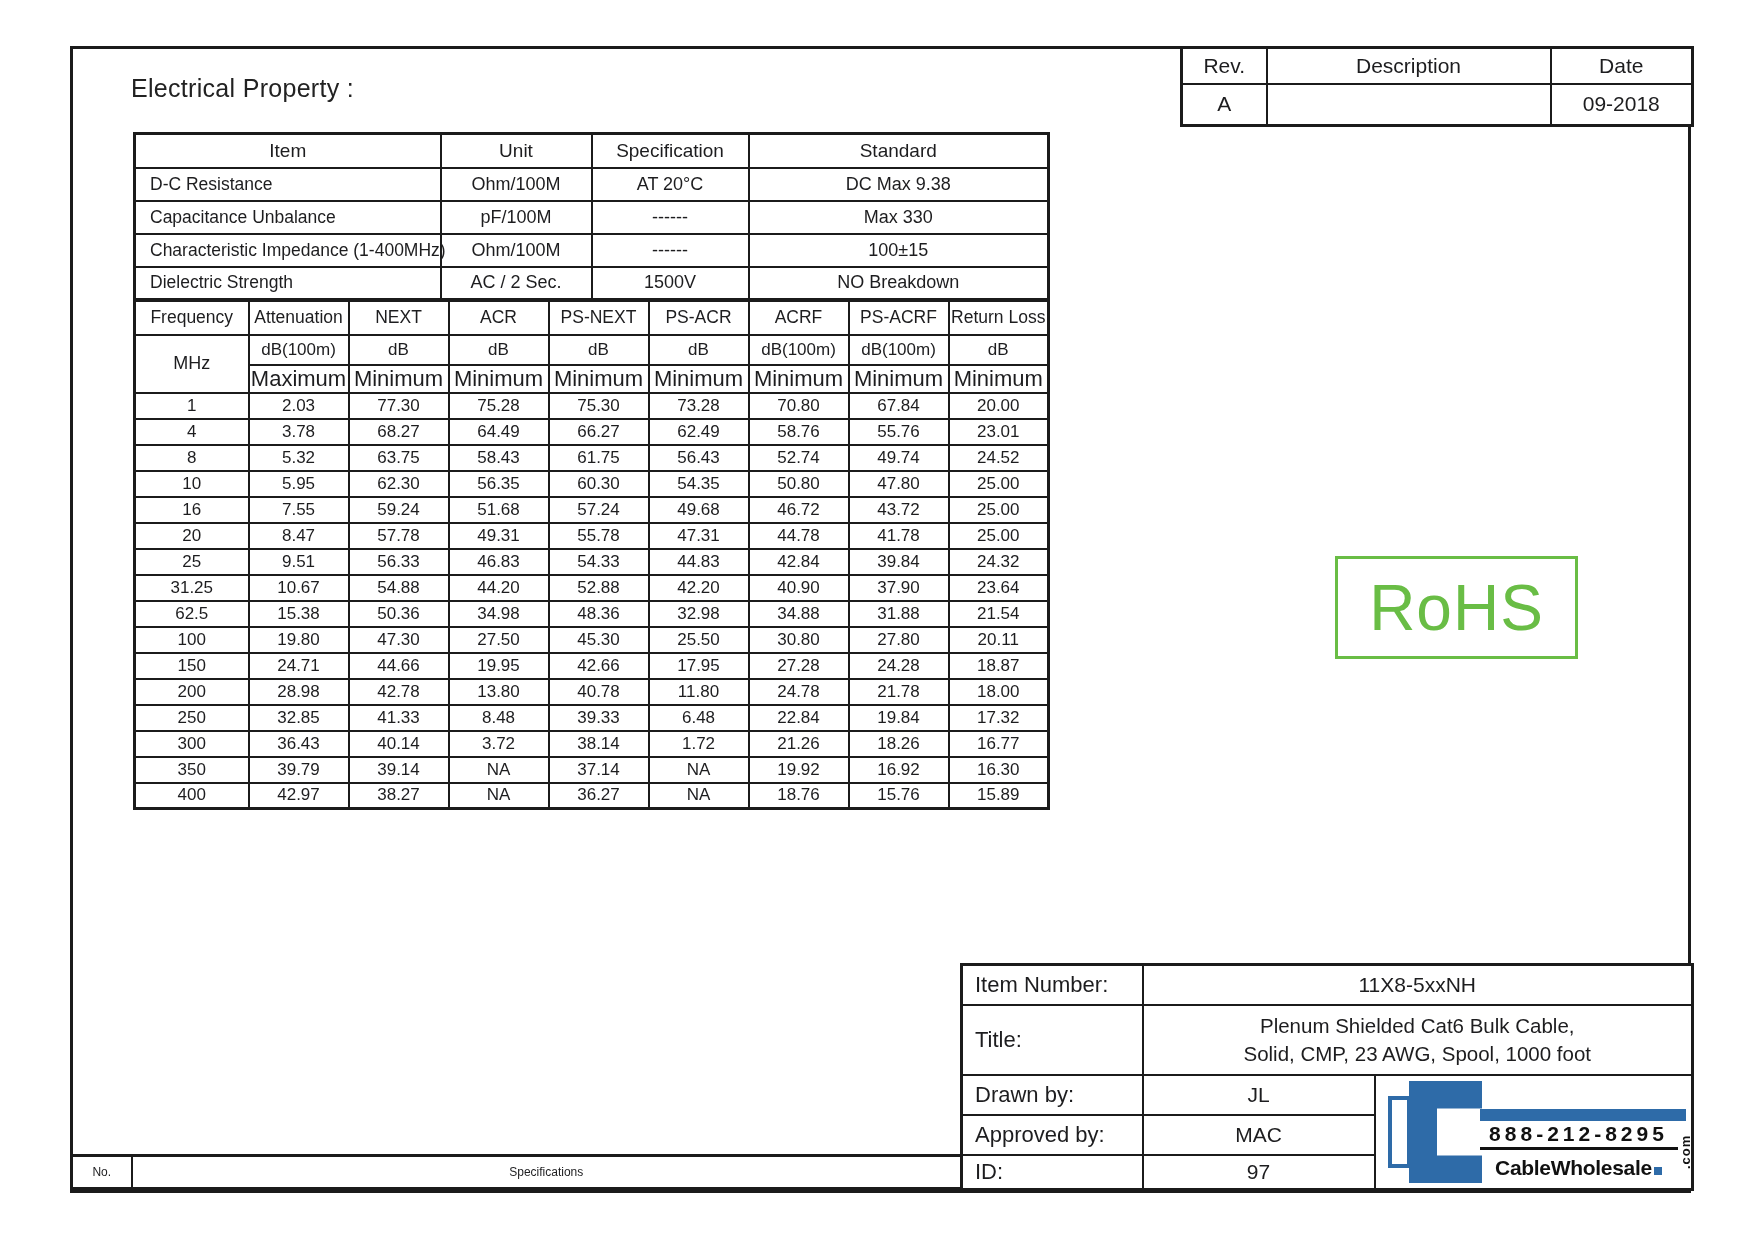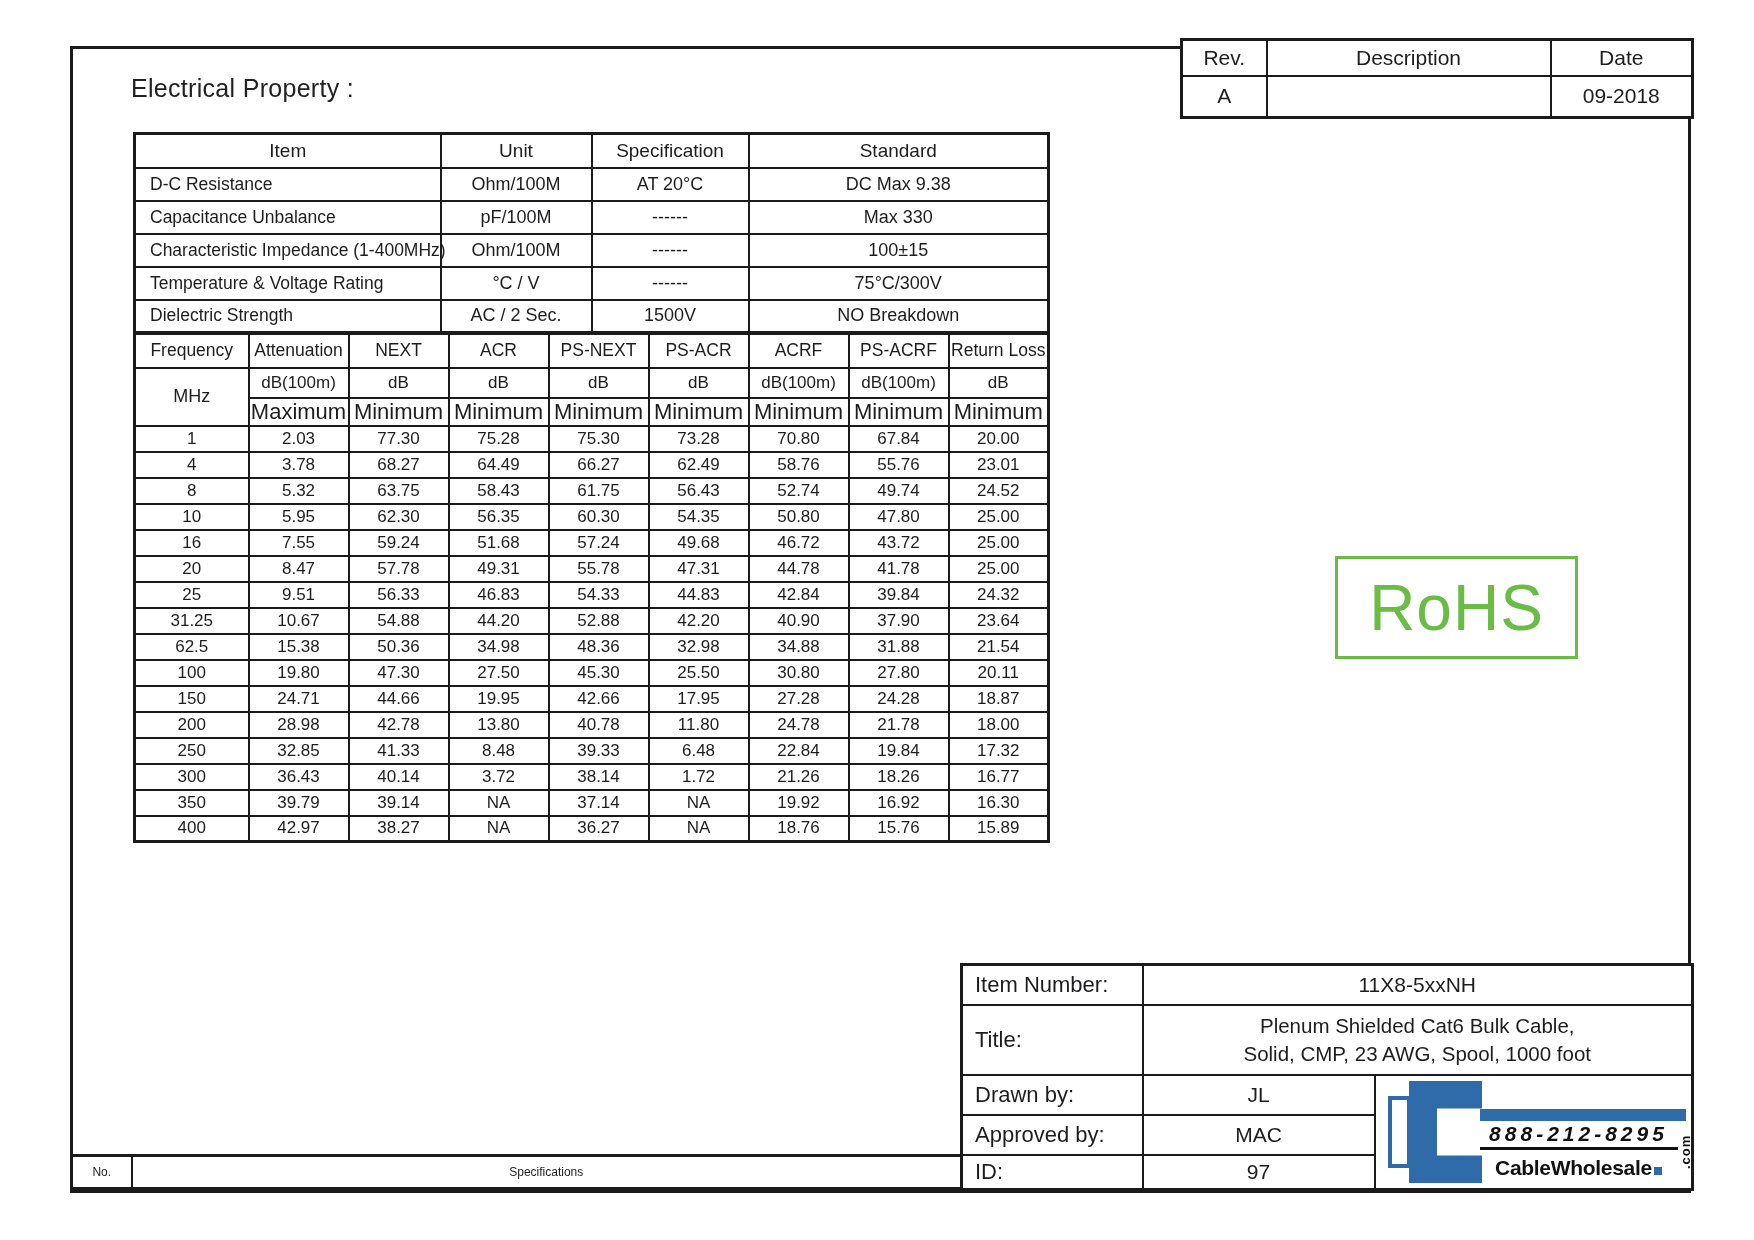--- a/index.html
+++ b/index.html
@@ -13,21 +13,21 @@
 
   #outer-border { left:70px; top:46px; width:1621px; height:1147px; border:3px solid var(--ink); }
 
   table { border-collapse:collapse; table-layout:fixed; background:#fff; }
   table.grid, table.grid th, table.grid td { border:2px solid var(--ink); }
   table.grid { border-width:3px; }
   th { font-weight:normal; }
   td, th { text-align:center; vertical-align:middle; overflow:visible; }
 
   
-  #rev-table { left:1180px; top:38px; width:511px; }
+  #rev-table { left:1180px; top:46px; width:511px; }
   #rev-table th { height:36px; font-size:21px; }
   #rev-table td { height:42px; font-size:21px; }
 
   
   #heading { left:131px; top:74px; font-size:25px; letter-spacing:.3px; color:#222; }
 
   
   #tables-stack { left:133px; top:132px; width:914px; }
   #elec-table { width:914px; }
   #elec-table th { height:34px; font-size:19px; }
@@ -65,21 +65,21 @@
   
   .logo-cell { vertical-align:middle; }
   .logo-wrap { position:relative; width:100%; height:112px; }
   .logo-bracket { position:absolute; left:12px; top:20px; width:23px; height:72px;
     border:4px solid var(--logo-blue); background:#fff; }
   .logo-c { position:absolute; left:28px; top:5px; width:80px; height:102px; }
   .logo-c path { fill:var(--logo-blue); }
   .logo-bar { position:absolute; left:104px; top:33px; width:206px; height:12px; background:var(--logo-blue); }
   .logo-phone { position:absolute; left:104px; top:45px; width:198px; height:29px; background:#fff;
     display:flex; align-items:center; justify-content:center;
-    font-style:italic; font-weight:bold; font-size:21px; letter-spacing:4px;
+    font-weight:bold; font-size:21px; letter-spacing:4px;
     border-bottom:3px solid #111; color:#111; }
   .logo-brand-row { position:absolute; left:104px; top:80px; width:198px; text-align:center; }
   .logo-brand { font-weight:bold; font-size:21px; letter-spacing:-.3px; color:#111; }
   .logo-dot { display:inline-block; width:8px; height:8px; margin-left:2px; background:var(--logo-blue); }
   .logo-com { position:absolute; right:-2px; top:46px; height:60px;
     writing-mode:vertical-rl; transform:rotate(180deg);
     font-size:13px; font-weight:bold; letter-spacing:1px; color:#111; }
 </style>
 </head>
 <body>
@@ -136,26 +136,20 @@
           <td class="item">Capacitance Unbalance</td>
           <td>pF/100M</td>
           <td>------</td>
           <td>Max 330</td>
         </tr>
         <tr>
           <td class="item">Characteristic Impedance (1-400MHz)</td>
           <td>Ohm/100M</td>
           <td>------</td>
           <td>100±15</td>
-        </tr>
-        <tr>
-          <td class="item">Temperature &amp; Voltage Rating</td>
-          <td>°C / V</td>
-          <td>------</td>
-          <td>75°C/300V</td>
         </tr>
         <tr>
           <td class="item">Dielectric Strength</td>
           <td>AC / 2 Sec.</td>
           <td>1500V</td>
           <td>NO Breakdown</td>
         </tr>
       </tbody>
   </table>
 

